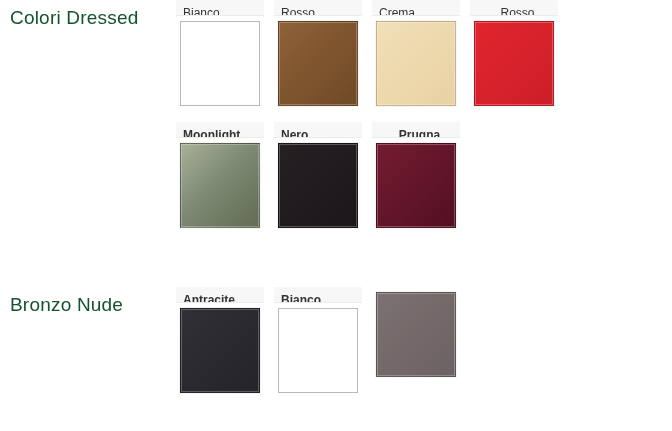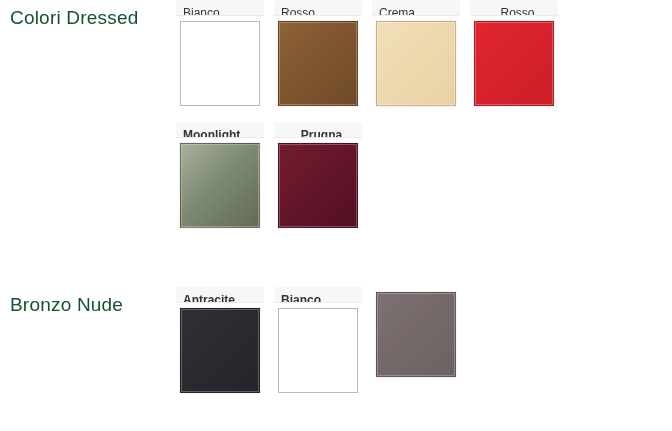--- a/index.html
+++ b/index.html
@@ -141,20 +141,26 @@
       </div>
 
       <div class="swatch-row">
         <div class="swatch-cell">
           <span class="swatch-label">Moonlight</span>
           <span class="swatch-color-wrap">
             <span class="swatch-color" title="Moonlight #7e8a74" style="background: linear-gradient(135deg, rgb(168, 176, 153) 0%, rgb(126, 138, 116) 45%, rgb(98, 107, 83) 100%);"></span>
           </span>
         </div>
         <div class="swatch-cell">
+          <span class="swatch-label">Nero</span>
+          <span class="swatch-color-wrap">
+            <span class="swatch-color" title="Nero #211c1f" style="background: linear-gradient(135deg, rgb(38, 32, 35) 0%, rgb(33, 28, 31) 45%, rgb(27, 22, 25) 100%);"></span>
+          </span>
+        </div>
+        <div class="swatch-cell">
           <span class="swatch-label">Prugna</span>
           <span class="swatch-color-wrap">
             <span class="swatch-color" title="Prugna #65162a" style="background: linear-gradient(135deg, rgb(116, 28, 49) 0%, rgb(101, 22, 42) 45%, rgb(82, 16, 32) 100%);"></span>
           </span>
         </div>
       </div>
     </div>
   </div>
 
   <div class="section" id="section-nude">

